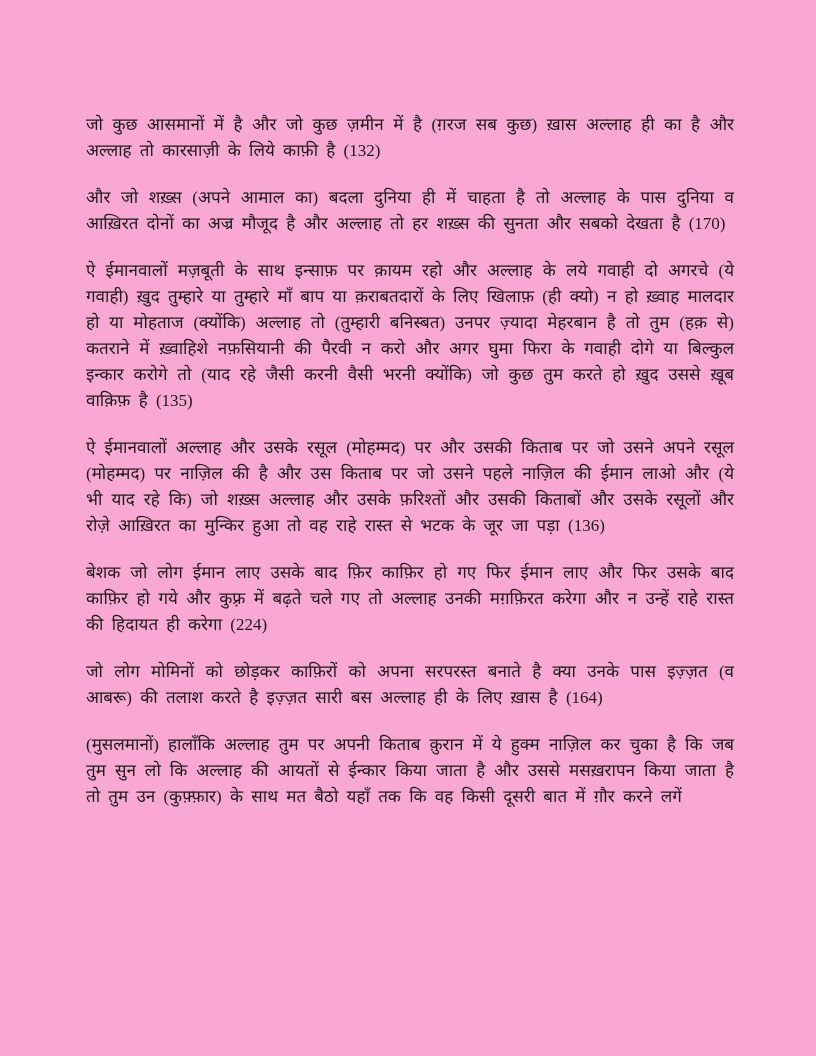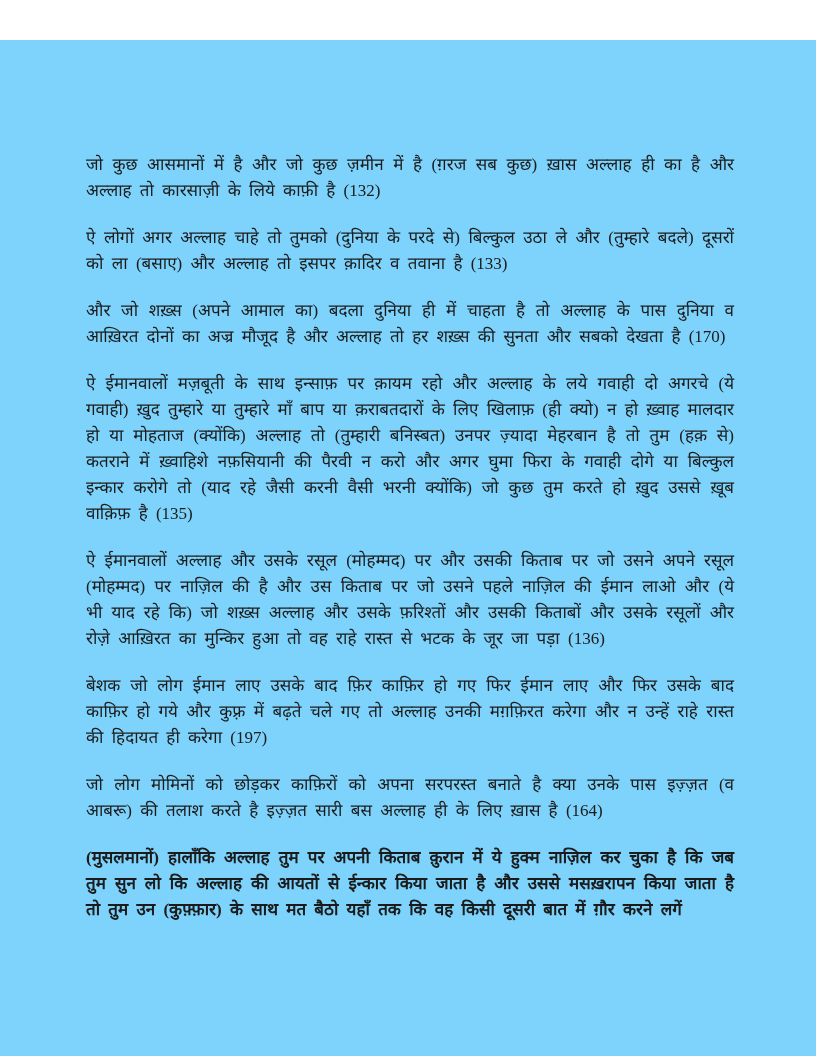--- a/index.html
+++ b/index.html
@@ -11,49 +11,46 @@
     width: 816px;
     height: 1056px;
     position: relative;
     font-family: "Liberation Serif", "DejaVu Serif", serif;
     color: #1b1b1b;
     overflow: hidden;
   }
   .page {
     position: absolute;
     inset: 0;
-    background: #7dd3fc;
-    margin-top: 40px;
+    background: #f9a8d4;
   }
   .text-block {
     position: absolute;
     left: 86px;
     top: 112px;
     width: 648px;
   }
   .text-block p {
     margin: 0 0 21px 0;
     font-size: 17px;
     line-height: 26px;
     text-align: justify;
     word-spacing: 4px;
     color: #1b1b1b;
   }
   .text-block p:last-child {
     margin-bottom: 0;
-    font-weight: bold;
   }
 </style>
 </head>
 <body>
 
 <div class="page">
   <div class="text-block">
     <p>जो कुछ आसमानों में है और जो कुछ ज़मीन में है (ग़रज सब कुछ) ख़ास अल्लाह ही का है और अल्लाह तो कारसाज़ी के लिये काफ़ी है (132)</p>
-    <p>ऐ लोगों अगर अल्लाह चाहे तो तुमको (दुनिया के परदे से) बिल्कुल उठा ले और (तुम्हारे बदले) दूसरों को ला (बसाए) और अल्लाह तो इसपर क़ादिर व तवाना है (133)</p>
     <p>और जो शख़्स (अपने आमाल का) बदला दुनिया ही में चाहता है तो अल्लाह के पास दुनिया व आख़िरत दोनों का अज्र मौजूद है और अल्लाह तो हर शख़्स की सुनता और सबको देखता है (170)</p>
     <p>ऐ ईमानवालों मज़बूती के साथ इन्साफ़ पर क़ायम रहो और अल्लाह के लये गवाही दो अगरचे (ये गवाही) ख़ुद तुम्हारे या तुम्हारे माँ बाप या क़राबतदारों के लिए खिलाफ़ (ही क्यो) न हो ख़्वाह मालदार हो या मोहताज (क्योंकि) अल्लाह तो (तुम्हारी बनिस्बत) उनपर ज़्यादा मेहरबान है तो तुम (हक़ से) कतराने में ख़्वाहिशे नफ़सियानी की पैरवी न करो और अगर घुमा फिरा के गवाही दोगे या बिल्कुल इन्कार करोगे तो (याद रहे जैसी करनी वैसी भरनी क्योंकि) जो कुछ तुम करते हो ख़ुद उससे ख़ूब वाक़िफ़ है (135)</p>
     <p>ऐ ईमानवालों अल्लाह और उसके रसूल (मोहम्मद) पर और उसकी किताब पर जो उसने अपने रसूल (मोहम्मद) पर नाज़िल की है और उस किताब पर जो उसने पहले नाज़िल की ईमान लाओ और (ये भी याद रहे कि) जो शख़्स अल्लाह और उसके फ़रिश्तों और उसकी किताबों और उसके रसूलों और रोज़े आख़िरत का मुन्किर हुआ तो वह राहे रास्त से भटक के जूर जा पड़ा (136)</p>
-    <p>बेशक जो लोग ईमान लाए उसके बाद फ़िर काफ़िर हो गए फिर ईमान लाए और फिर उसके बाद काफ़िर हो गये और कुफ़्र में बढ़ते चले गए तो अल्लाह उनकी मग़फ़िरत करेगा और न उन्हें राहे रास्त की हिदायत ही करेगा (197)</p>
+    <p>बेशक जो लोग ईमान लाए उसके बाद फ़िर काफ़िर हो गए फिर ईमान लाए और फिर उसके बाद काफ़िर हो गये और कुफ़्र में बढ़ते चले गए तो अल्लाह उनकी मग़फ़िरत करेगा और न उन्हें राहे रास्त की हिदायत ही करेगा (224)</p>
     <p>जो लोग मोमिनों को छोड़कर काफ़िरों को अपना सरपरस्त बनाते है क्या उनके पास इज़्ज़त (व आबरू) की तलाश करते है इज़्ज़त सारी बस अल्लाह ही के लिए ख़ास है (164)</p>
     <p>(मुसलमानों) हालाँकि अल्लाह तुम पर अपनी किताब क़ुरान में ये हुक्म नाज़िल कर चुका है कि जब तुम सुन लो कि अल्लाह की आयतों से ईन्कार किया जाता है और उससे मसख़रापन किया जाता है तो तुम उन (कुफ़्फ़ार) के साथ मत बैठो यहाँ तक कि वह किसी दूसरी बात में ग़ौर करने लगें</p>
   </div>
 </div>
 
 </body></html>

